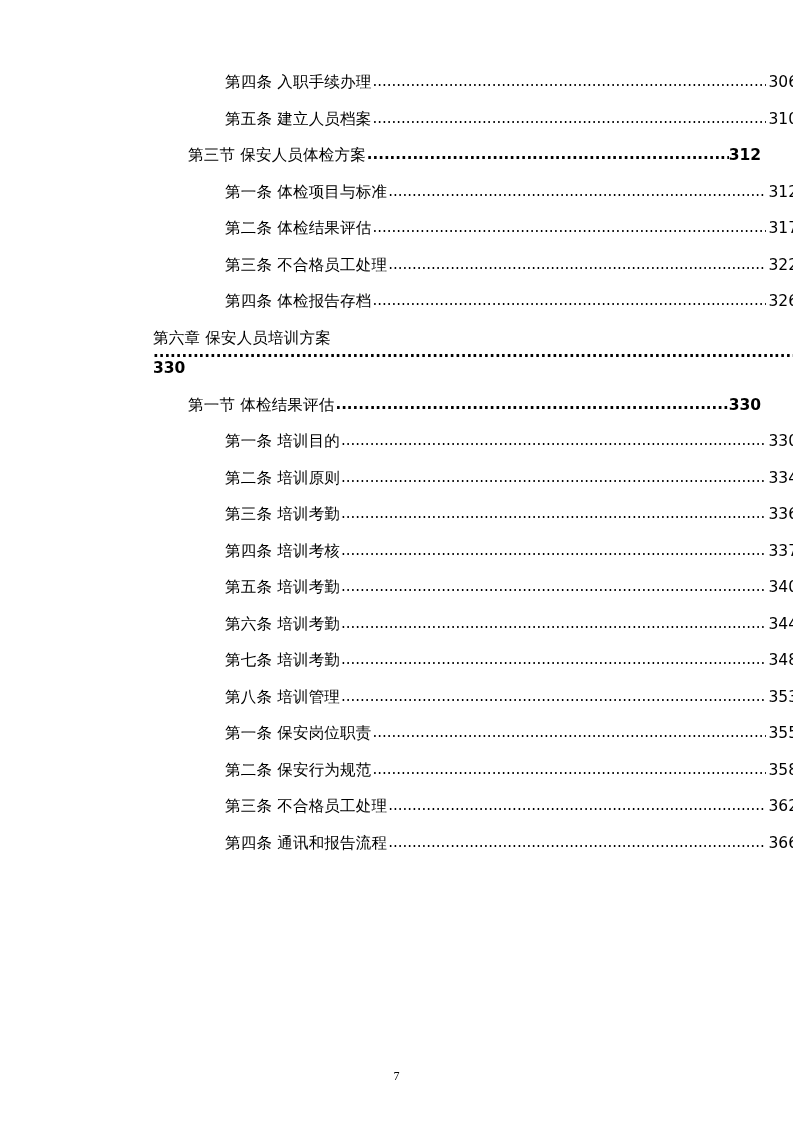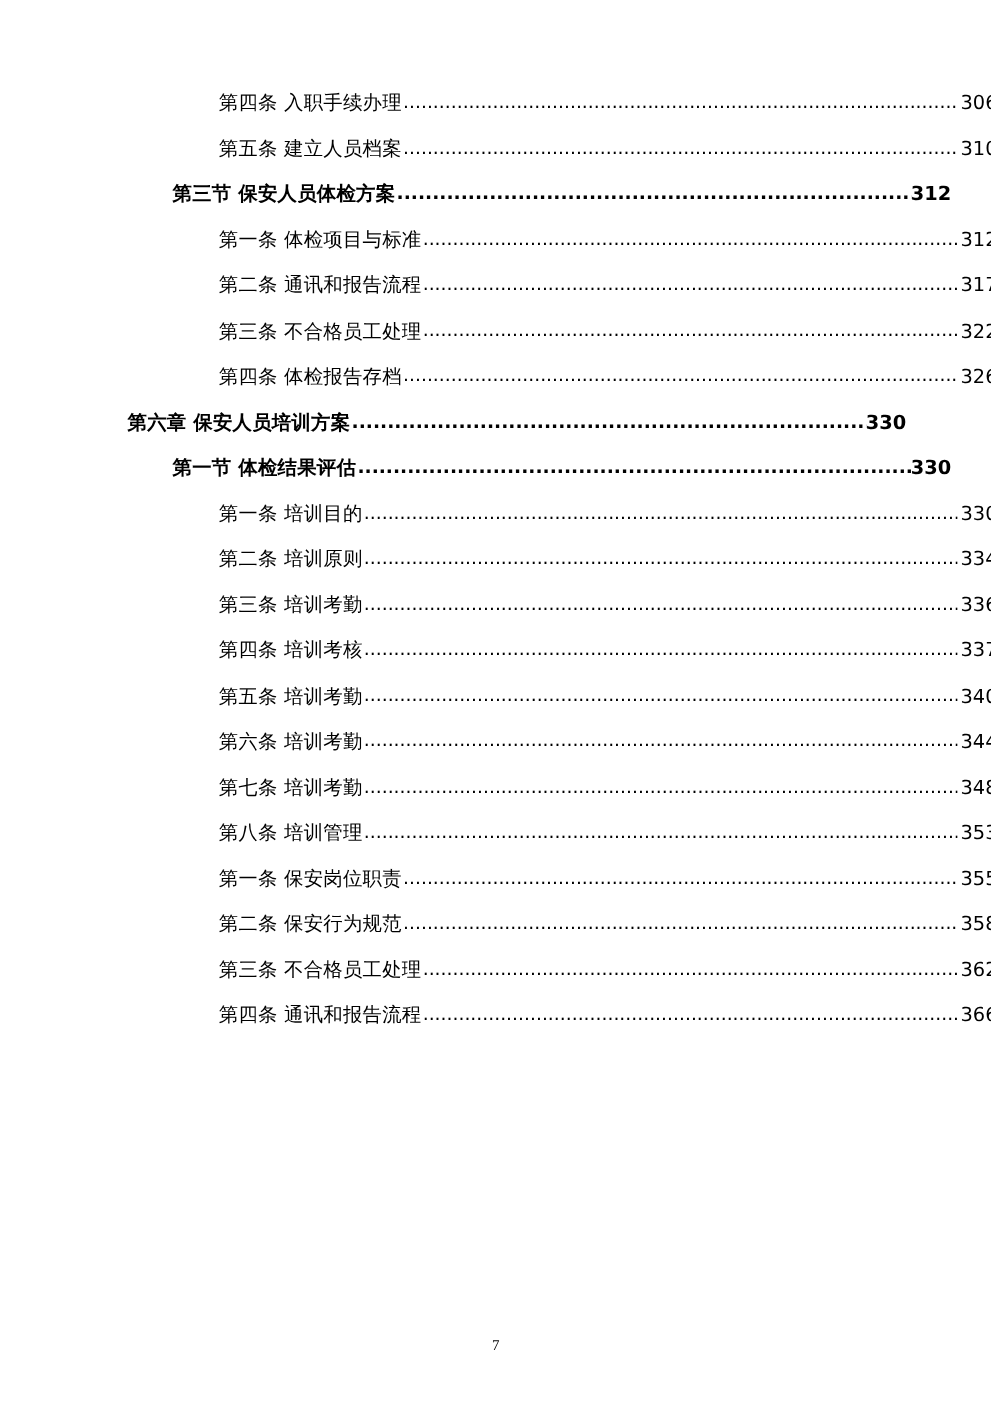--- a/index.html
+++ b/index.html
@@ -13,21 +13,21 @@
     font-family: "DejaVu Sans", "Liberation Sans", sans-serif;
     color: #000000;
     position: relative;
     overflow: hidden;
   }
   .page {
     position: relative;
     width: 793px;
     height: 1122px;
     box-sizing: border-box;
-    padding: 75px 110px 40px 60px;
+    padding: 75px 110px 40px 110px;
   }
   .toc {
     width: 100%;
   }
   .toc-entry {
     display: flex;
     align-items: baseline;
     width: 100%;
     font-size: 15.5px;
     line-height: 1.0;
@@ -55,26 +55,26 @@
     overflow: hidden;
   }
   .toc-entry .page-num {
     flex: 0 0 auto;
     text-align: right;
     min-width: 32px;
     font-size: 15.5px;
   }
 
   
-  .lvl-chapter { padding-left: 42px; font-weight: bold; }
+  .lvl-chapter { padding-left: 42px; font-weight: bold; flex-direction: column; }
   .lvl-section { padding-left: 78px; font-weight: bold; }
   .lvl-article { padding-left: 115px; font-weight: normal; }
 
   .lvl-chapter .label,
-  .lvl-section .label { font-weight: bold; }
+  .lvl-section .label { font-weight: normal; }
 
   .footer {
     position: absolute;
     bottom: 38px;
     left: 0;
     width: 793px;
     text-align: center;
     font-size: 12px;
     font-family: "Liberation Serif", serif;
     color: #000;
@@ -99,21 +99,21 @@
         <span class="label">第三节  保安人员体检方案</span>
         <span class="dots"></span>
         <span class="page-num">312</span>
       </div>
       <div class="toc-entry lvl-article">
         <span class="label">第一条  体检项目与标准</span>
         <span class="dots"></span>
         <span class="page-num">312</span>
       </div>
       <div class="toc-entry lvl-article">
-        <span class="label">第二条  通讯和报告流程</span>
+        <span class="label">第二条  体检结果评估</span>
         <span class="dots"></span>
         <span class="page-num">317</span>
       </div>
       <div class="toc-entry lvl-article">
         <span class="label">第三条  不合格员工处理</span>
         <span class="dots"></span>
         <span class="page-num">322</span>
       </div>
       <div class="toc-entry lvl-article">
         <span class="label">第四条  体检报告存档</span>

